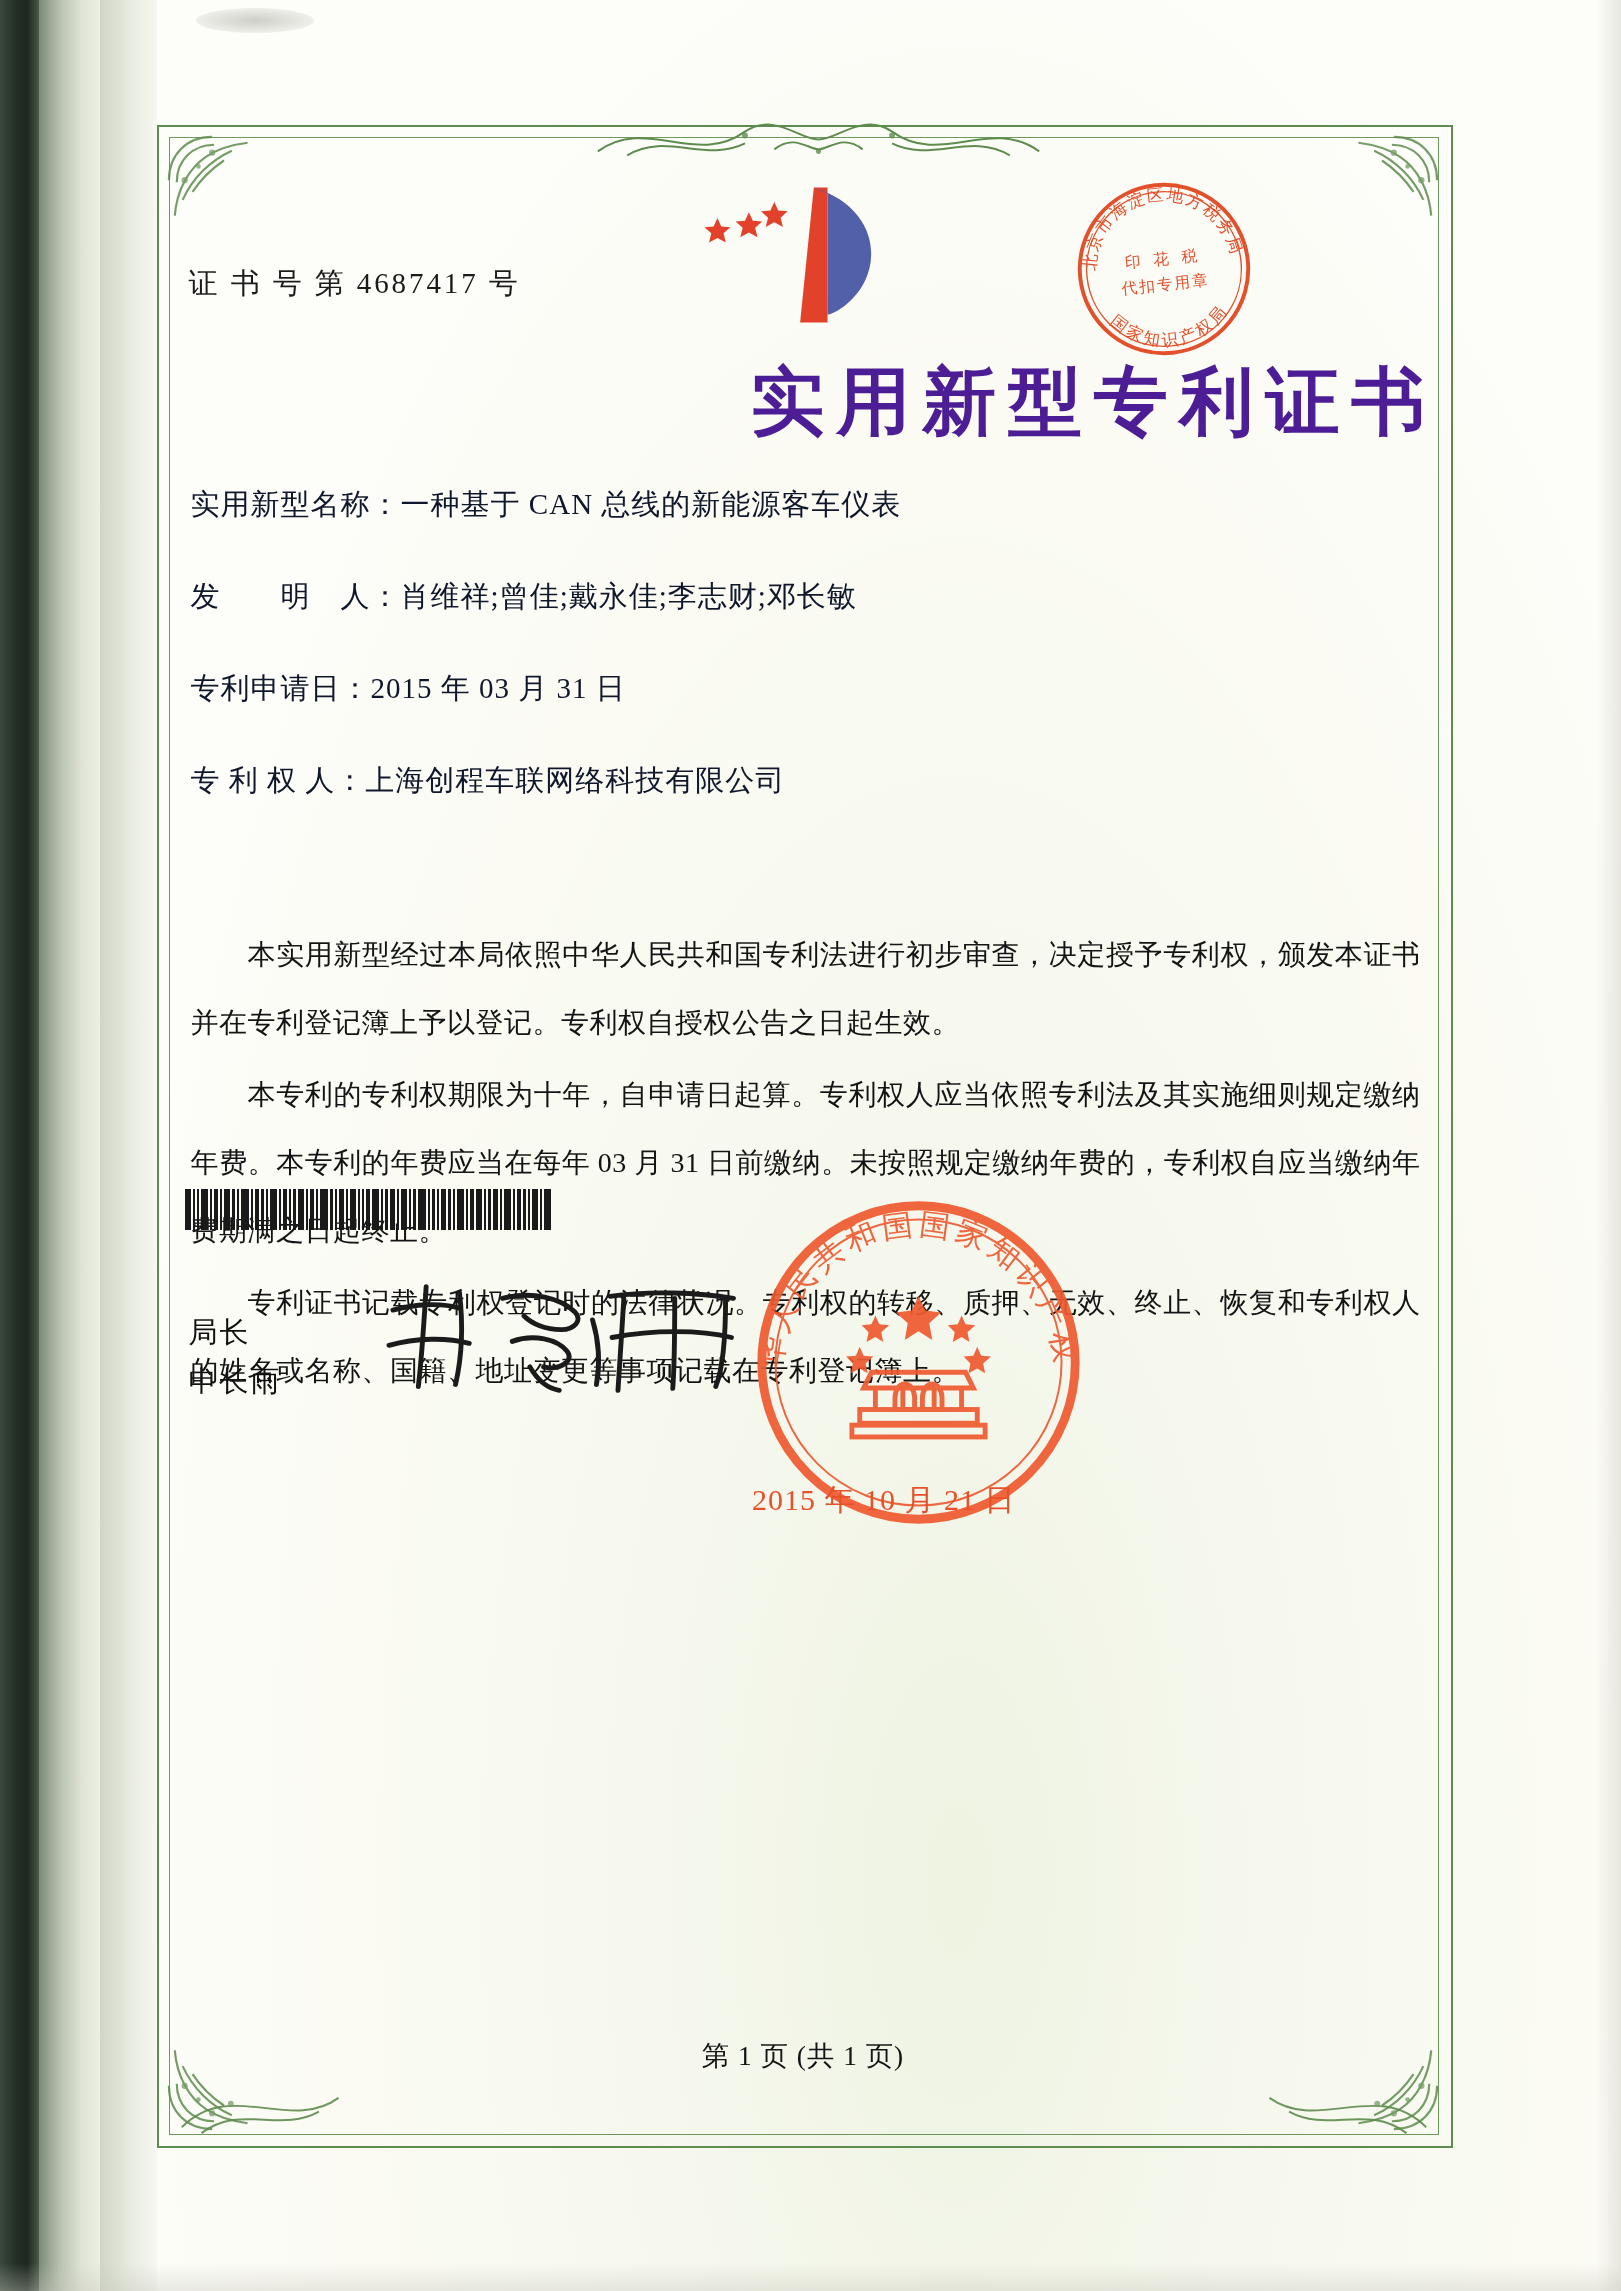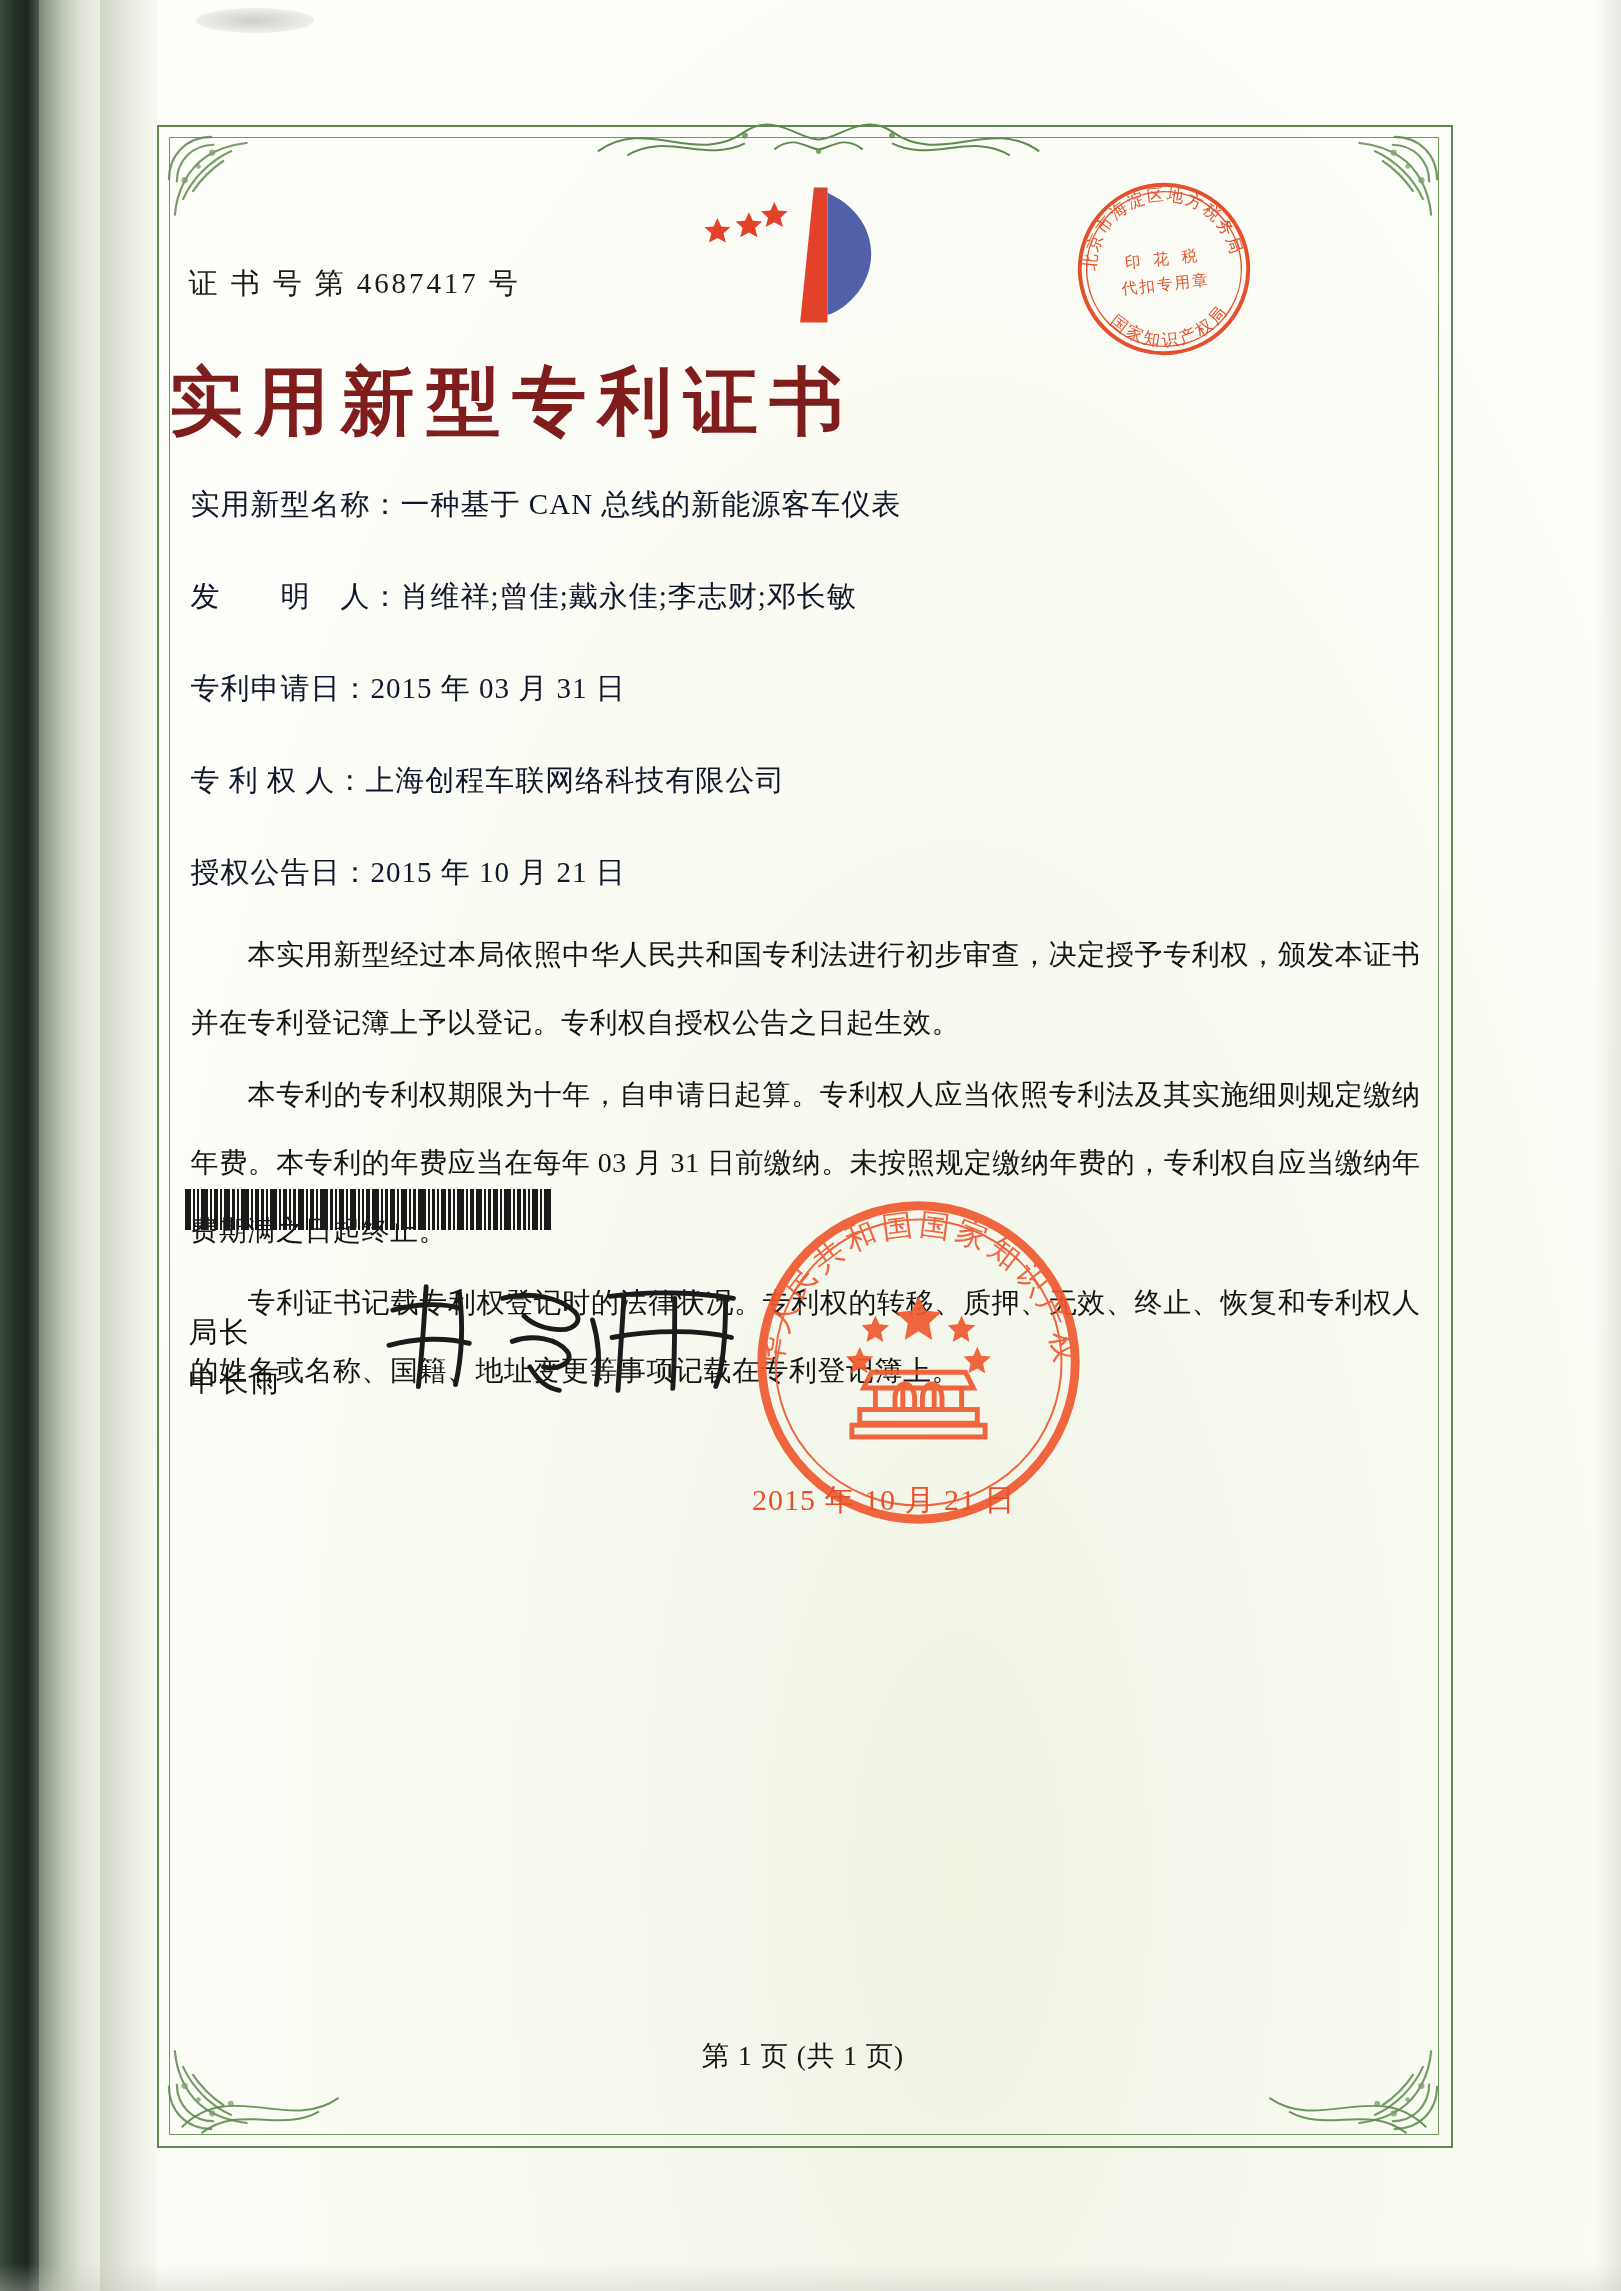--- a/index.html
+++ b/index.html
@@ -164,25 +164,25 @@
     width: 284px;
     height: 284px;
   }
   .stamp-tax svg { width: 100%; height: 100%; }
 
   .main-title {
     position: absolute;
     left: 0;
     top: 216px;
     width: 1268px;
-    text-align: left;
+    text-align: right;
     font-size: 74px;
     font-weight: bold;
     letter-spacing: 11.8px;
-    color: #7f1d1d;
+    color: #4c1d95;
     font-family: "DejaVu Serif", "Liberation Serif", serif;
   }
 
   .fields {
     position: absolute;
     left: 21.6px;
     top: 348px;
     width: 1215px;
   }
   .field-row {
@@ -428,23 +428,20 @@
         <span>实用新型名称：</span><span>一种基于 CAN 总线的新能源客车仪表</span>
       </div>
       <div class="field-row">
         <span>发　　明　人：</span><span>肖维祥;曾佳;戴永佳;李志财;邓长敏</span>
       </div>
       <div class="field-row">
         <span>专利申请日：</span><span>2015 年 03 月 31 日</span>
       </div>
       <div class="field-row">
         <span>专 利 权 人：</span><span>上海创程车联网络科技有限公司</span>
-      </div>
-      <div class="field-row">
-        <span>授权公告日：</span><span>2015 年 10 月 21 日</span>
       </div>
     </div>
 
     <div class="paragraphs">
       <p>本实用新型经过本局依照中华人民共和国专利法进行初步审查，决定授予专利权，颁发本证书并在专利登记簿上予以登记。专利权自授权公告之日起生效。</p>
       <p>本专利的专利权期限为十年，自申请日起算。专利权人应当依照专利法及其实施细则规定缴纳年费。本专利的年费应当在每年 03 月 31 日前缴纳。未按照规定缴纳年费的，专利权自应当缴纳年费期满之日起终止。</p>
       <p>专利证书记载专利权登记时的法律状况。专利权的转移、质押、无效、终止、恢复和专利权人的姓名或名称、国籍、地址变更等事项记载在专利登记簿上。</p>
     </div>
 
     <div class="barcode">

